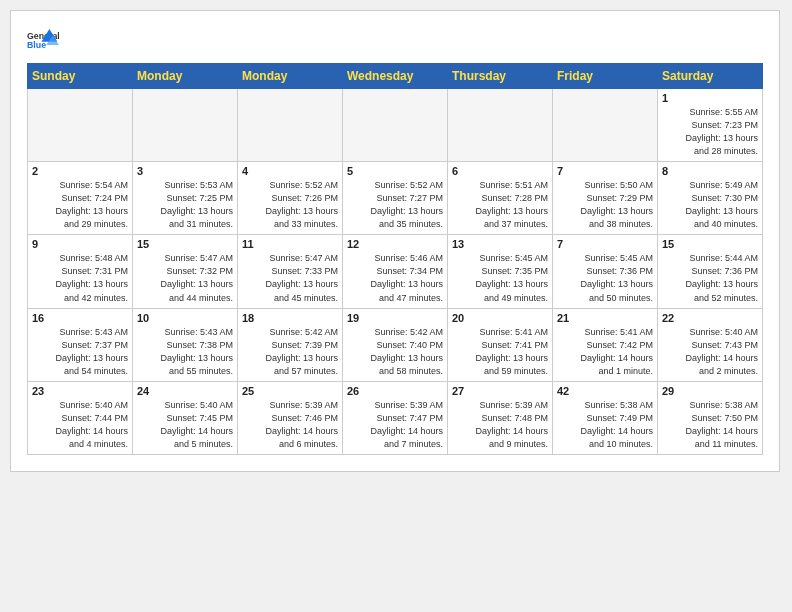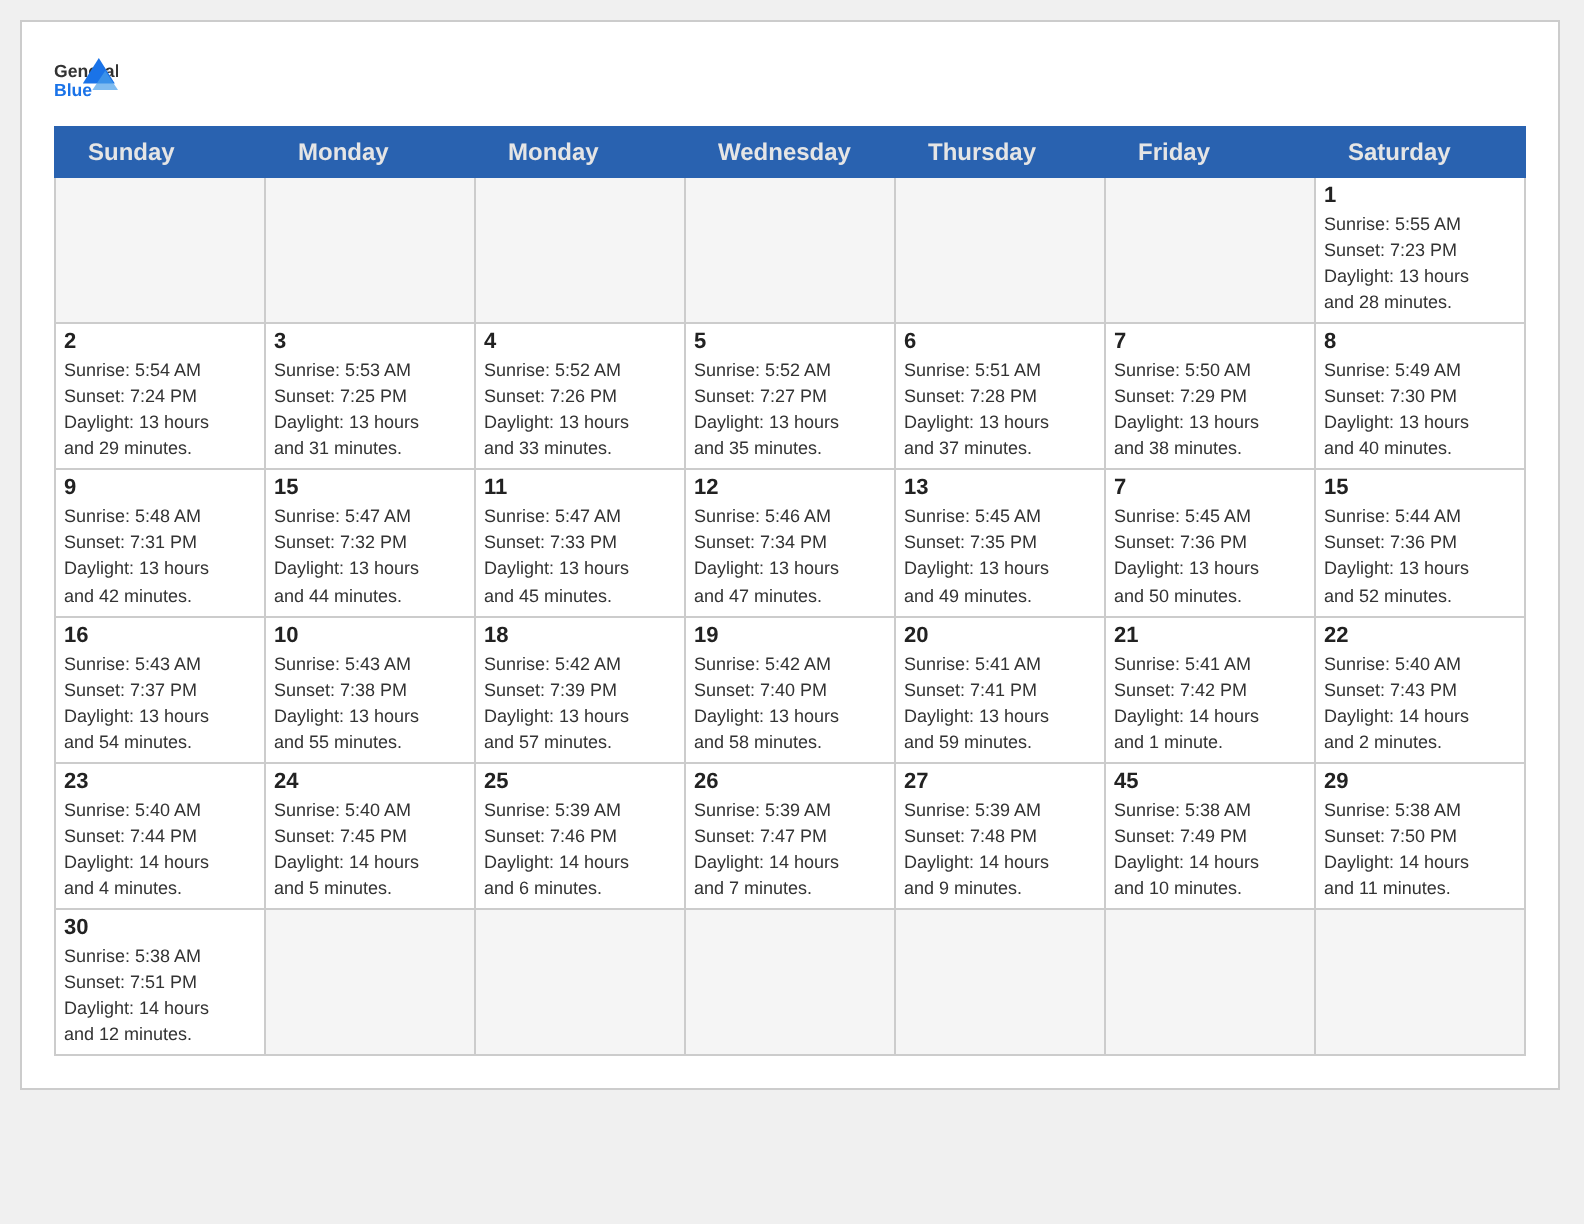--- a/index.html
+++ b/index.html
@@ -45,24 +45,24 @@
       color: #444;
       margin-top: 2px;
     }
     .calendar {
       width: 100%;
       border-collapse: collapse;
       margin-top: 6px;
     }
     .calendar th {
       background: #2962b0;
-      color: #e5e5e5;
+      color: #fde047;
       font-size: 12px;
       font-weight: bold;
-      padding: 5px 16px;
+      padding: 5px 4px;
       text-align: left;
       border: 1px solid #2962b0;
     }
     .calendar td {
       border: 1px solid #ccc;
       vertical-align: top;
       padding: 3px 4px;
       width: calc(100% / 7);
       min-height: 80px;
       font-size: 9.5px;
@@ -76,20 +76,21 @@
       font-weight: bold;
       font-size: 11px;
       color: #222;
       display: block;
       margin-bottom: 2px;
     }
     .day-info {
       font-size: 9px;
       line-height: 1.45;
       color: #333;
+      text-align: right;
     }
     .last-row td {
       background: #f5f5f5;
     }
     .last-row td.has-content {
       background: #fff;
     }
   </style>
 </head>
 <body>
@@ -240,35 +241,23 @@
           </td>
           <td>
             <span class="day-number">26</span>
             <div class="day-info">Sunrise: 5:39 AM<br>Sunset: 7:47 PM<br>Daylight: 14 hours<br>and 7 minutes.</div>
           </td>
           <td>
             <span class="day-number">27</span>
             <div class="day-info">Sunrise: 5:39 AM<br>Sunset: 7:48 PM<br>Daylight: 14 hours<br>and 9 minutes.</div>
           </td>
           <td>
-            <span class="day-number">45</span>
+            <span class="day-number">42</span>
             <div class="day-info">Sunrise: 5:38 AM<br>Sunset: 7:49 PM<br>Daylight: 14 hours<br>and 10 minutes.</div>
           </td>
           <td>
             <span class="day-number">29</span>
             <div class="day-info">Sunrise: 5:38 AM<br>Sunset: 7:50 PM<br>Daylight: 14 hours<br>and 11 minutes.</div>
           </td>
-        </tr>
-        <tr class="last-row">
-          <td class="has-content">
-            <span class="day-number">30</span>
-            <div class="day-info">Sunrise: 5:38 AM<br>Sunset: 7:51 PM<br>Daylight: 14 hours<br>and 12 minutes.</div>
-          </td>
-          <td class="empty"></td>
-          <td class="empty"></td>
-          <td class="empty"></td>
-          <td class="empty"></td>
-          <td class="empty"></td>
-          <td class="empty"></td>
         </tr>
       </tbody>
   </table>
 </div>
 
 </body></html>

